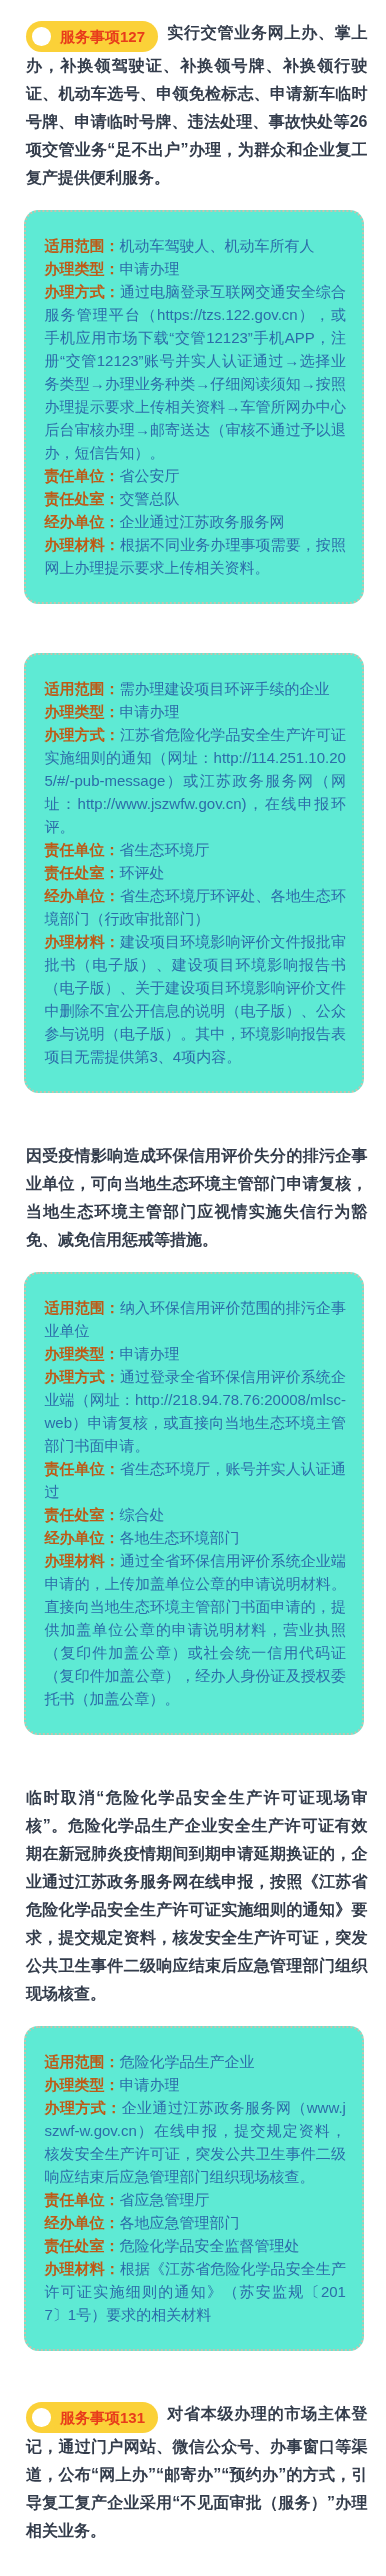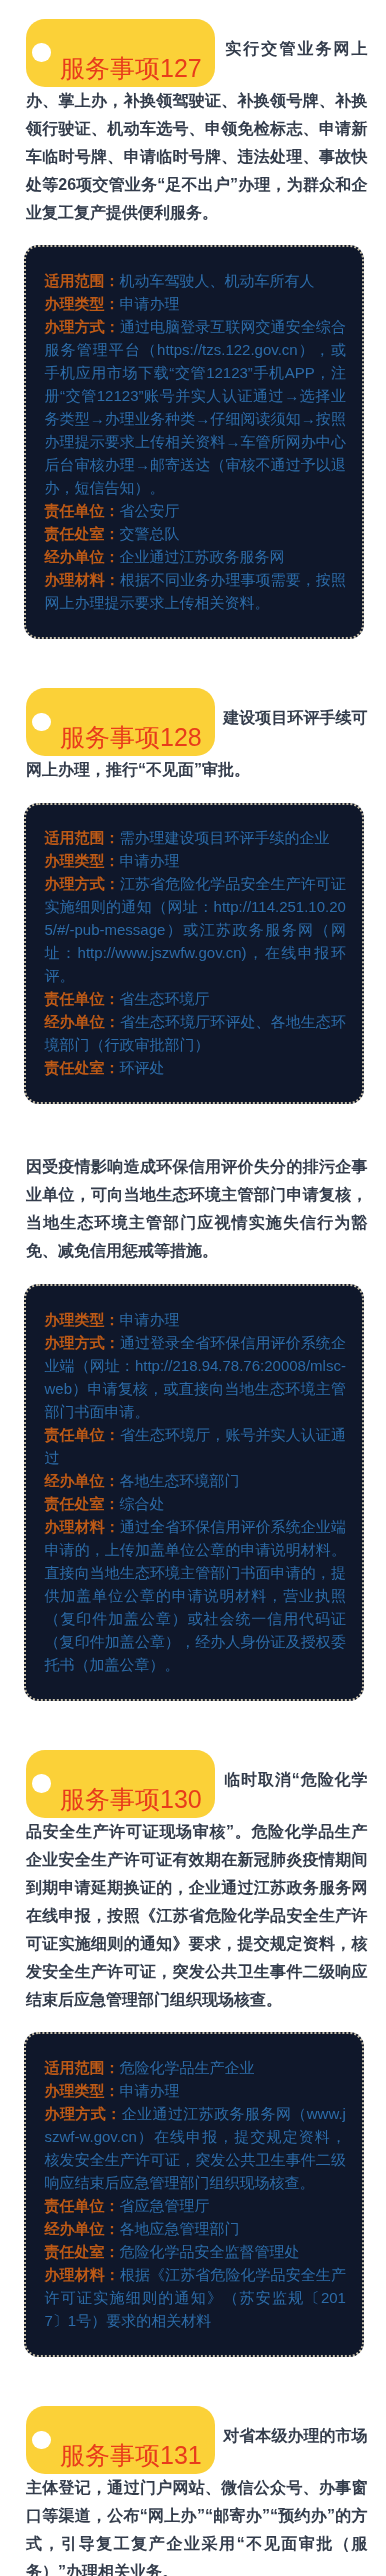--- a/index.html
+++ b/index.html
@@ -51,31 +51,30 @@
   .pill-dot{
     width:18.5px;
     height:18.5px;
     border-radius:50%;
     background:#ffffff;
     margin-right:9.3px;
     flex:0 0 auto;
   }
   .pill-text{
     color:var(--badge-red,#E83C1B);
-    font-size:25px;
-    font-weight:normal;
+    font-size:15px;
+    font-weight:bold;
     white-space:nowrap;
-    margin-top:31px;
   }
   .info-box{
     margin:18.5px 21.6px 0 24px;
     border:2.1px dotted var(--box-dot,#C9C1AC);
     border-radius:14.4px;
     padding:21.6px 16.5px 23px 18.5px;
-    background:#0f172a;
+    background:#5eead4;
   }
   .field{
     margin:0;
     font-size:15px;
     line-height:23px;
     color:var(--value-blue,#2C6CA9);
     text-align:justify;
     word-break:break-all;
   }
   .field-label{
@@ -98,51 +97,46 @@
       <p class="field"><span class="field-label">办理类型：</span><span class="field-value">申请办理</span></p>
       <p class="field"><span class="field-label">办理方式：</span><span class="field-value">通过电脑登录互联网交通安全综合服务管理平台（https://tzs.122.gov.cn），或手机应用市场下载“交管12123”手机APP，注册“交管12123”账号并实人认证通过→选择业务类型→办理业务种类→仔细阅读须知→按照办理提示要求上传相关资料→车管所网办中心后台审核办理→邮寄送达（审核不通过予以退办，短信告知）。</span></p>
       <p class="field"><span class="field-label">责任单位：</span><span class="field-value">省公安厅</span></p>
       <p class="field"><span class="field-label">责任处室：</span><span class="field-value">交警总队</span></p>
       <p class="field"><span class="field-label">经办单位：</span><span class="field-value">企业通过江苏政务服务网</span></p>
       <p class="field"><span class="field-label">办理材料：</span><span class="field-value">根据不同业务办理事项需要，按照网上办理提示要求上传相关资料。</span></p>
     </div>
   </section>
 
   <section class="service">
-    <p class="headline"><span class="pill">
-          <span class="pill-dot"></span>
-          <span class="pill-text">服务事项128</span>
-        </span><span class="headline-text">建设项目环评手续可网上办理，推行“不见面”审批。</span></p>
     <div class="info-box">
       <p class="field"><span class="field-label">适用范围：</span><span class="field-value">需办理建设项目环评手续的企业</span></p>
       <p class="field"><span class="field-label">办理类型：</span><span class="field-value">申请办理</span></p>
       <p class="field"><span class="field-label">办理方式：</span><span class="field-value">江苏省危险化学品安全生产许可证实施细则的通知（网址：http://114.251.10.205/#/-pub-message）或江苏政务服务网（网址：http://www.jszwfw.gov.cn)，在线申报环评。</span></p>
       <p class="field"><span class="field-label">责任单位：</span><span class="field-value">省生态环境厅</span></p>
+      <p class="field"><span class="field-label">责任处室：</span><span class="field-value">环评处</span></p>
       <p class="field"><span class="field-label">经办单位：</span><span class="field-value">省生态环境厅环评处、各地生态环境部门（行政审批部门）</span></p>
-      <p class="field"><span class="field-label">责任处室：</span><span class="field-value">环评处</span></p>
+      <p class="field"><span class="field-label">办理材料：</span><span class="field-value">建设项目环境影响评价文件报批审批书（电子版）、建设项目环境影响报告书（电子版）、关于建设项目环境影响评价文件中删除不宜公开信息的说明（电子版）、公众参与说明（电子版）。其中，环境影响报告表项目无需提供第3、4项内容。</span></p>
     </div>
   </section>
 
   <section class="service">
     <p class="headline"><span class="headline-text">因受疫情影响造成环保信用评价失分的排污企事业单位，可向当地生态环境主管部门申请复核，当地生态环境主管部门应视情实施失信行为豁免、减免信用惩戒等措施。</span></p>
     <div class="info-box">
+      <p class="field"><span class="field-label">适用范围：</span><span class="field-value">纳入环保信用评价范围的排污企事业单位</span></p>
       <p class="field"><span class="field-label">办理类型：</span><span class="field-value">申请办理</span></p>
       <p class="field"><span class="field-label">办理方式：</span><span class="field-value">通过登录全省环保信用评价系统企业端（网址：http://218.94.78.76:20008/mlsc-web）申请复核，或直接向当地生态环境主管部门书面申请。</span></p>
       <p class="field"><span class="field-label">责任单位：</span><span class="field-value">省生态环境厅，账号并实人认证通过</span></p>
+      <p class="field"><span class="field-label">责任处室：</span><span class="field-value">综合处</span></p>
       <p class="field"><span class="field-label">经办单位：</span><span class="field-value">各地生态环境部门</span></p>
-      <p class="field"><span class="field-label">责任处室：</span><span class="field-value">综合处</span></p>
       <p class="field"><span class="field-label">办理材料：</span><span class="field-value">通过全省环保信用评价系统企业端申请的，上传加盖单位公章的申请说明材料。直接向当地生态环境主管部门书面申请的，提供加盖单位公章的申请说明材料，营业执照（复印件加盖公章）或社会统一信用代码证（复印件加盖公章），经办人身份证及授权委托书（加盖公章）。</span></p>
     </div>
   </section>
 
   <section class="service">
-    <p class="headline"><span class="pill">
-          <span class="pill-dot"></span>
-          <span class="pill-text">服务事项130</span>
-        </span><span class="headline-text">临时取消“危险化学品安全生产许可证现场审核”。危险化学品生产企业安全生产许可证有效期在新冠肺炎疫情期间到期申请延期换证的，企业通过江苏政务服务网在线申报，按照《江苏省危险化学品安全生产许可证实施细则的通知》要求，提交规定资料，核发安全生产许可证，突发公共卫生事件二级响应结束后应急管理部门组织现场核查。</span></p>
+    <p class="headline"><span class="headline-text">临时取消“危险化学品安全生产许可证现场审核”。危险化学品生产企业安全生产许可证有效期在新冠肺炎疫情期间到期申请延期换证的，企业通过江苏政务服务网在线申报，按照《江苏省危险化学品安全生产许可证实施细则的通知》要求，提交规定资料，核发安全生产许可证，突发公共卫生事件二级响应结束后应急管理部门组织现场核查。</span></p>
     <div class="info-box">
       <p class="field"><span class="field-label">适用范围：</span><span class="field-value">危险化学品生产企业</span></p>
       <p class="field"><span class="field-label">办理类型：</span><span class="field-value">申请办理</span></p>
       <p class="field"><span class="field-label">办理方式：</span><span class="field-value">企业通过江苏政务服务网（www.jszwf-w.gov.cn）在线申报，提交规定资料，核发安全生产许可证，突发公共卫生事件二级响应结束后应急管理部门组织现场核查。</span></p>
       <p class="field"><span class="field-label">责任单位：</span><span class="field-value">省应急管理厅</span></p>
       <p class="field"><span class="field-label">经办单位：</span><span class="field-value">各地应急管理部门</span></p>
       <p class="field"><span class="field-label">责任处室：</span><span class="field-value">危险化学品安全监督管理处</span></p>
       <p class="field"><span class="field-label">办理材料：</span><span class="field-value">根据《江苏省危险化学品安全生产许可证实施细则的通知》（苏安监规〔2017〕1号）要求的相关材料</span></p>
     </div>
   </section>

